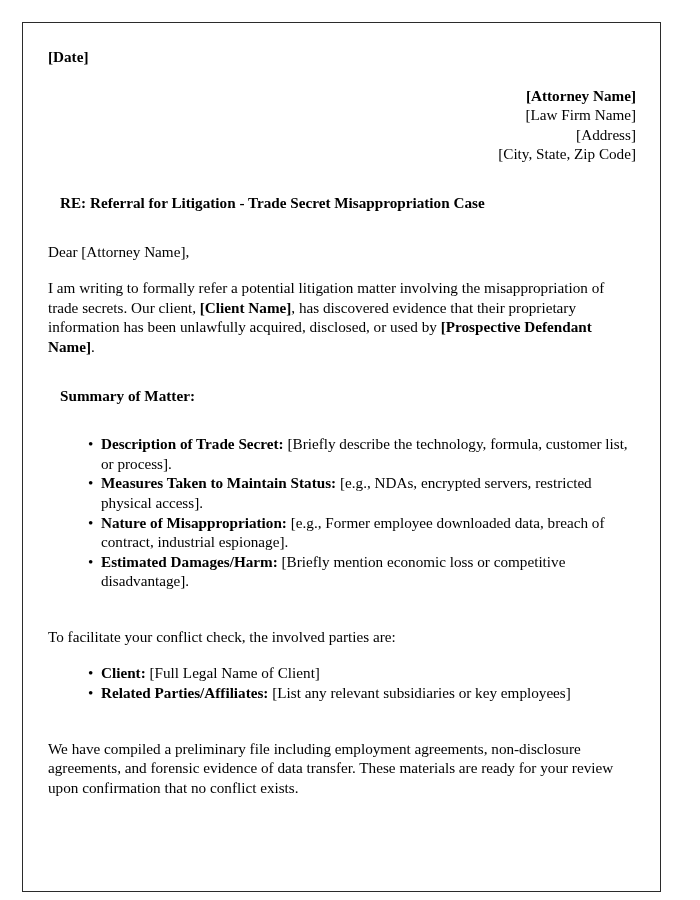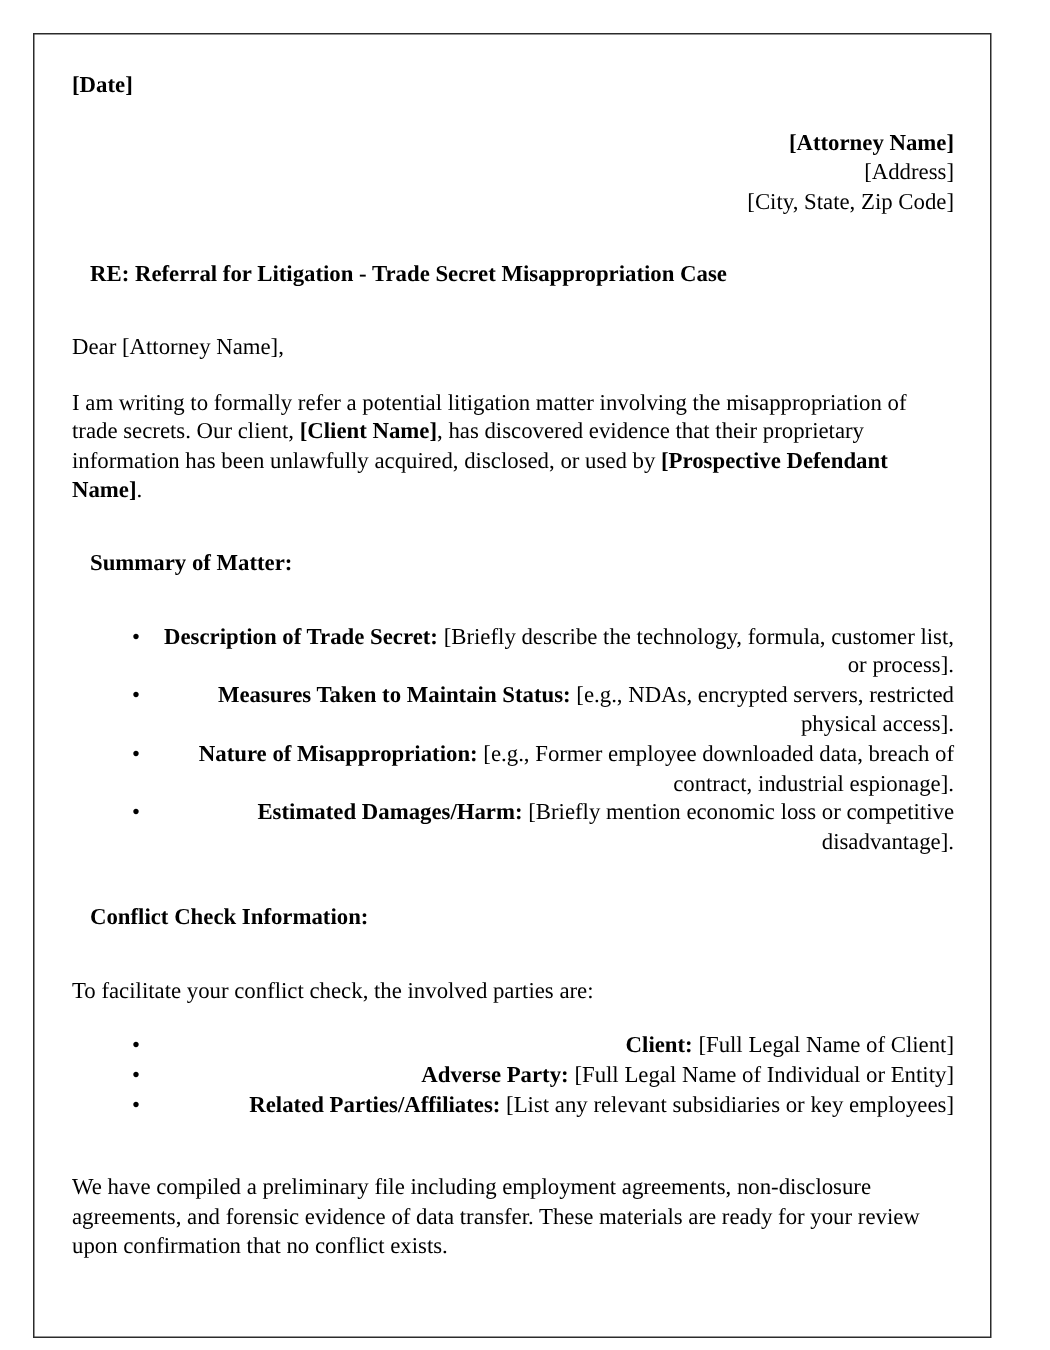--- a/index.html
+++ b/index.html
@@ -53,21 +53,20 @@
     font-size: 15.2px;
     line-height: 19.6px;
     font-weight: bold;
     margin: 12px;
   }
 
   ul.bullets {
     margin: 0;
     padding: 0 0 0 40px;
     list-style: none;
-    text-align: right;
   }
   ul.bullets > li {
     font-size: 15.2px;
     line-height: 19.6px;
     position: relative;
     padding-left: 13px;
     margin: 0;
   }
   ul.bullets > li::before {
     content: "\2022";
@@ -85,20 +84,21 @@
 
 <div id="page">
   <div id="doc">
 
     <div class="line bold">[Date]</div>
 
     <div class="block-gap-lg"></div>
 
     <div class="addr-block">
       <div class="line bold">[Attorney Name]</div>
+      <div class="line">[Law Firm Name]</div>
       <div class="line">[Address]</div>
       <div class="line">[City, State, Zip Code]</div>
     </div>
 
     <div class="block-gap-md"></div>
 
     <div class="heading">RE: Referral for Litigation - Trade Secret Misappropriation Case</div>
 
     <div class="block-gap-md"></div>
 
@@ -116,31 +116,29 @@
 
     <ul class="bullets">
       <li><span class="bold">Description of Trade Secret:</span><span> [Briefly describe the technology, formula, customer list, or process].</span></li>
       <li><span class="bold">Measures Taken to Maintain Status:</span><span> [e.g., NDAs, encrypted servers, restricted physical access].</span></li>
       <li><span class="bold">Nature of Misappropriation:</span><span> [e.g., Former employee downloaded data, breach of contract, industrial espionage].</span></li>
       <li><span class="bold">Estimated Damages/Harm:</span><span> [Briefly mention economic loss or competitive disadvantage].</span></li>
     </ul>
 
     <div class="block-gap-lg"></div>
 
-    <div class="heading">Conflict Check Information:</div>
 
     <div class="block-gap-md"></div>
 
     <p class="para">To facilitate your conflict check, the involved parties are:</p>
 
     <div class="block-gap-md"></div>
 
     <ul class="bullets">
       <li><span class="bold">Client:</span><span> [Full Legal Name of Client]</span></li>
-      <li><span class="bold">Adverse Party:</span><span> [Full Legal Name of Individual or Entity]</span></li>
       <li><span class="bold">Related Parties/Affiliates:</span><span> [List any relevant subsidiaries or key employees]</span></li>
     </ul>
 
     <div class="block-gap-lg"></div>
 
 
     <div class="block-gap-md"></div>
 
     <p class="para">We have compiled a preliminary file including employment agreements, non-disclosure agreements, and forensic evidence of data transfer. These materials are ready for your review upon confirmation that no conflict exists.</p>
 

